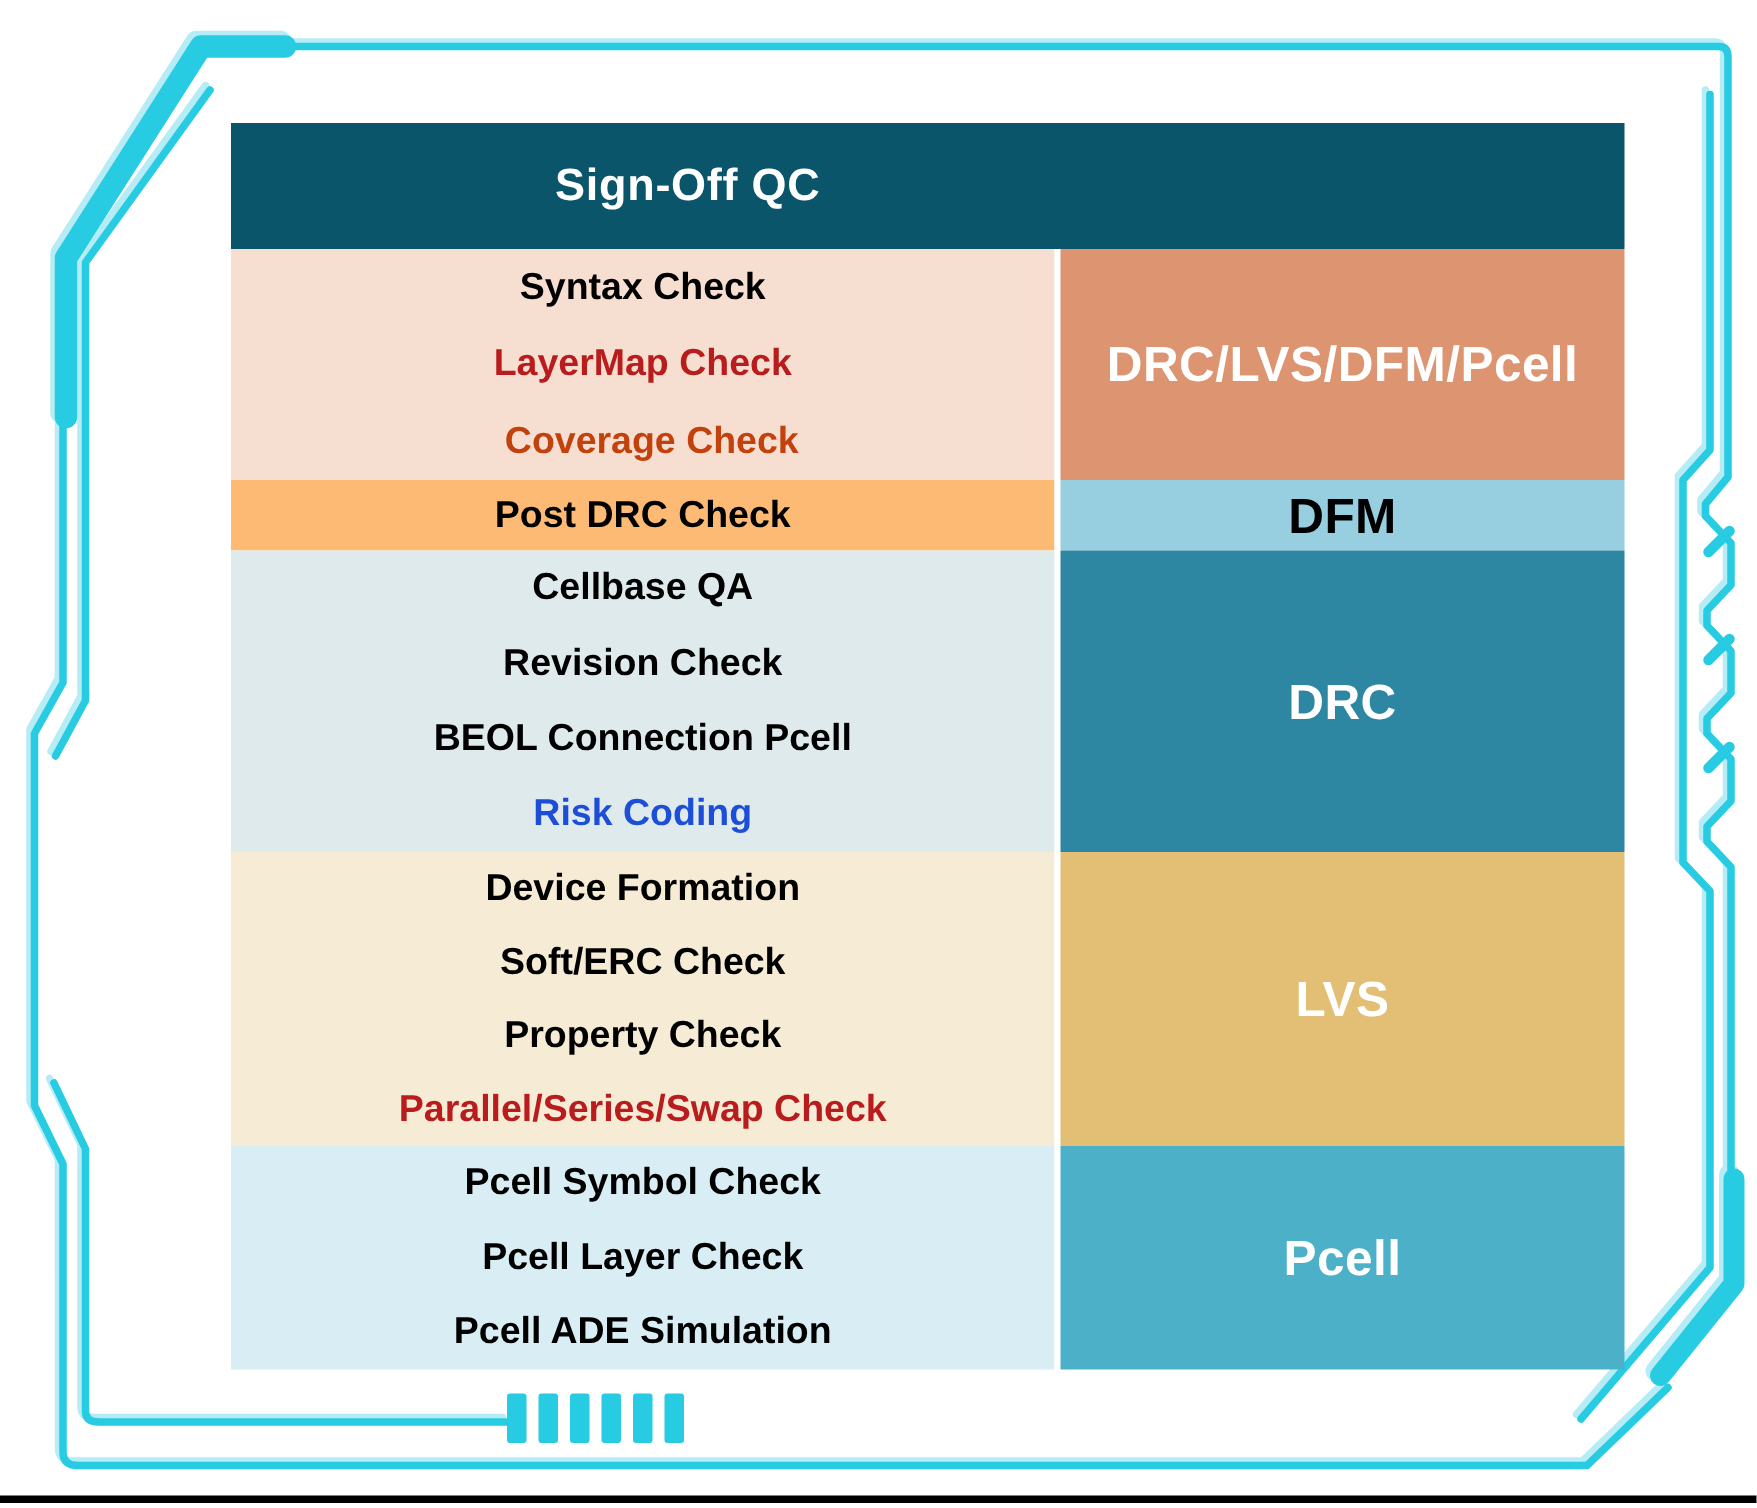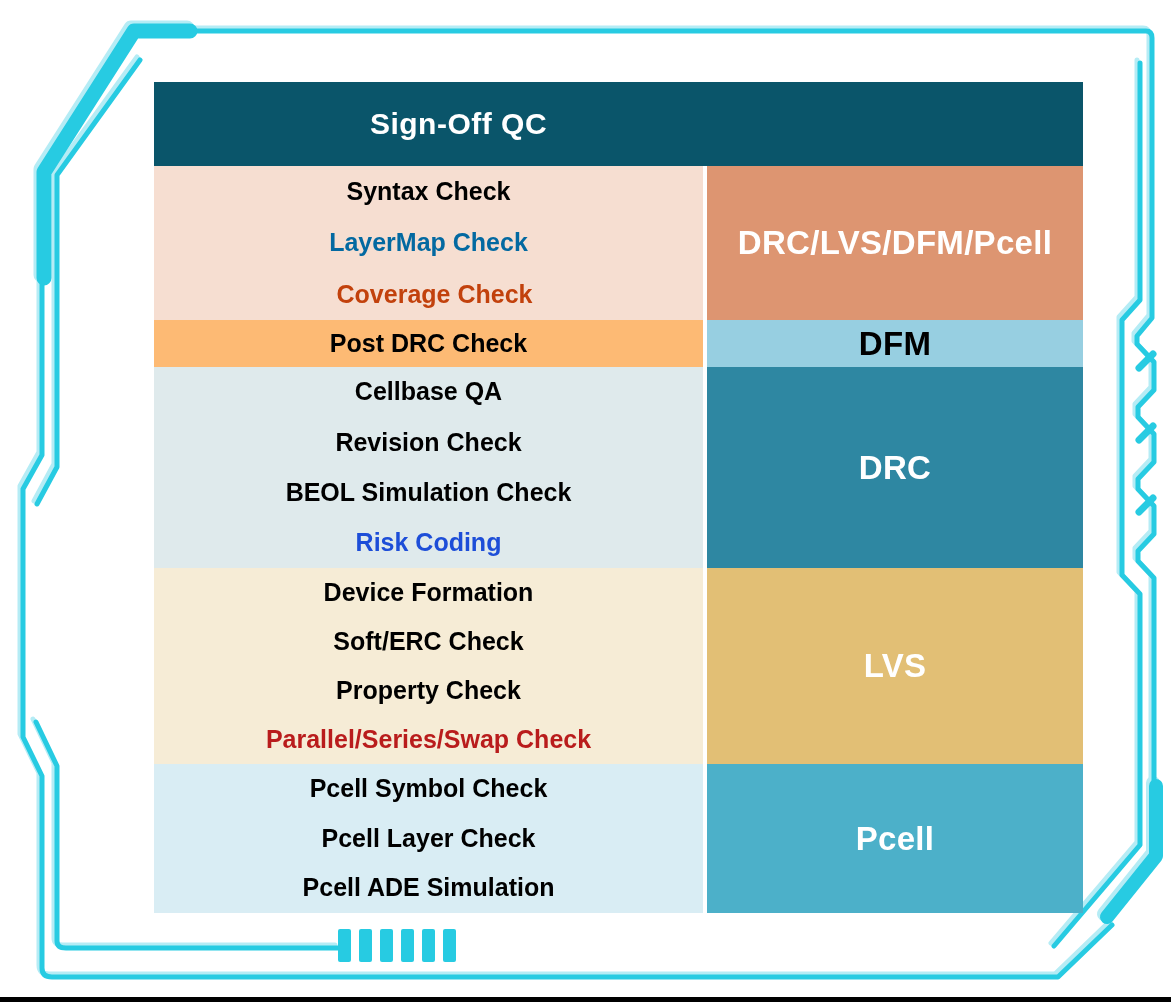--- a/index.html
+++ b/index.html
@@ -78,38 +78,38 @@
   </svg>
 
   <div class="qc-table">
     <div class="qc-header" style="background: rgb(10, 85, 106);">
       <span class="title" style="color: rgb(255, 255, 255);">Sign-Off QC</span>
     </div>
     <div>
         <div class="group-row" style="height: 154px;">
           <div class="left-cell" style="background: rgb(246, 222, 209);">
             <span class="check-item" style="color: rgb(0, 0, 0);">Syntax Check</span>
-            <span class="check-item" style="color: #0369a1;">LayerMap Check</span>
+            <span class="check-item" style="color: #b91c1c;">LayerMap Check</span>
             <span class="check-item" style="color: #c2410c; margin-left: 12px;">Coverage Check</span>
           </div>
           <div class="col-gap"></div>
           <div class="right-cell" style="background: rgb(221, 149, 113); color: rgb(255, 255, 255);">DRC/LVS/DFM/Pcell</div>
         </div>
         <div class="group-row" style="height: 47px;">
           <div class="left-cell" style="background: #fdba74;">
             <span class="check-item" style="color: rgb(0, 0, 0);">Post DRC Check</span>
           </div>
           <div class="col-gap"></div>
           <div class="right-cell" style="background: rgb(151, 207, 225); color: rgb(0, 0, 0);">DFM</div>
         </div>
         <div class="group-row" style="height: 201px;">
           <div class="left-cell" style="background: rgb(223, 234, 236);">
             <span class="check-item" style="color: rgb(0, 0, 0);">Cellbase QA</span>
             <span class="check-item" style="color: rgb(0, 0, 0);">Revision Check</span>
-            <span class="check-item" style="color: rgb(0, 0, 0);">BEOL Simulation Check</span>
+            <span class="check-item" style="color: rgb(0, 0, 0);">BEOL Connection Pcell</span>
             <span class="check-item" style="color: #1d4ed8;">Risk Coding</span>
           </div>
           <div class="col-gap"></div>
           <div class="right-cell" style="background: rgb(46, 135, 162); color: rgb(255, 255, 255);">DRC</div>
         </div>
         <div class="group-row" style="height: 196px;">
           <div class="left-cell" style="background: rgb(246, 236, 214);">
             <span class="check-item" style="color: rgb(0, 0, 0);">Device Formation</span>
             <span class="check-item" style="color: rgb(0, 0, 0);">Soft/ERC Check</span>
             <span class="check-item" style="color: rgb(0, 0, 0);">Property Check</span>

